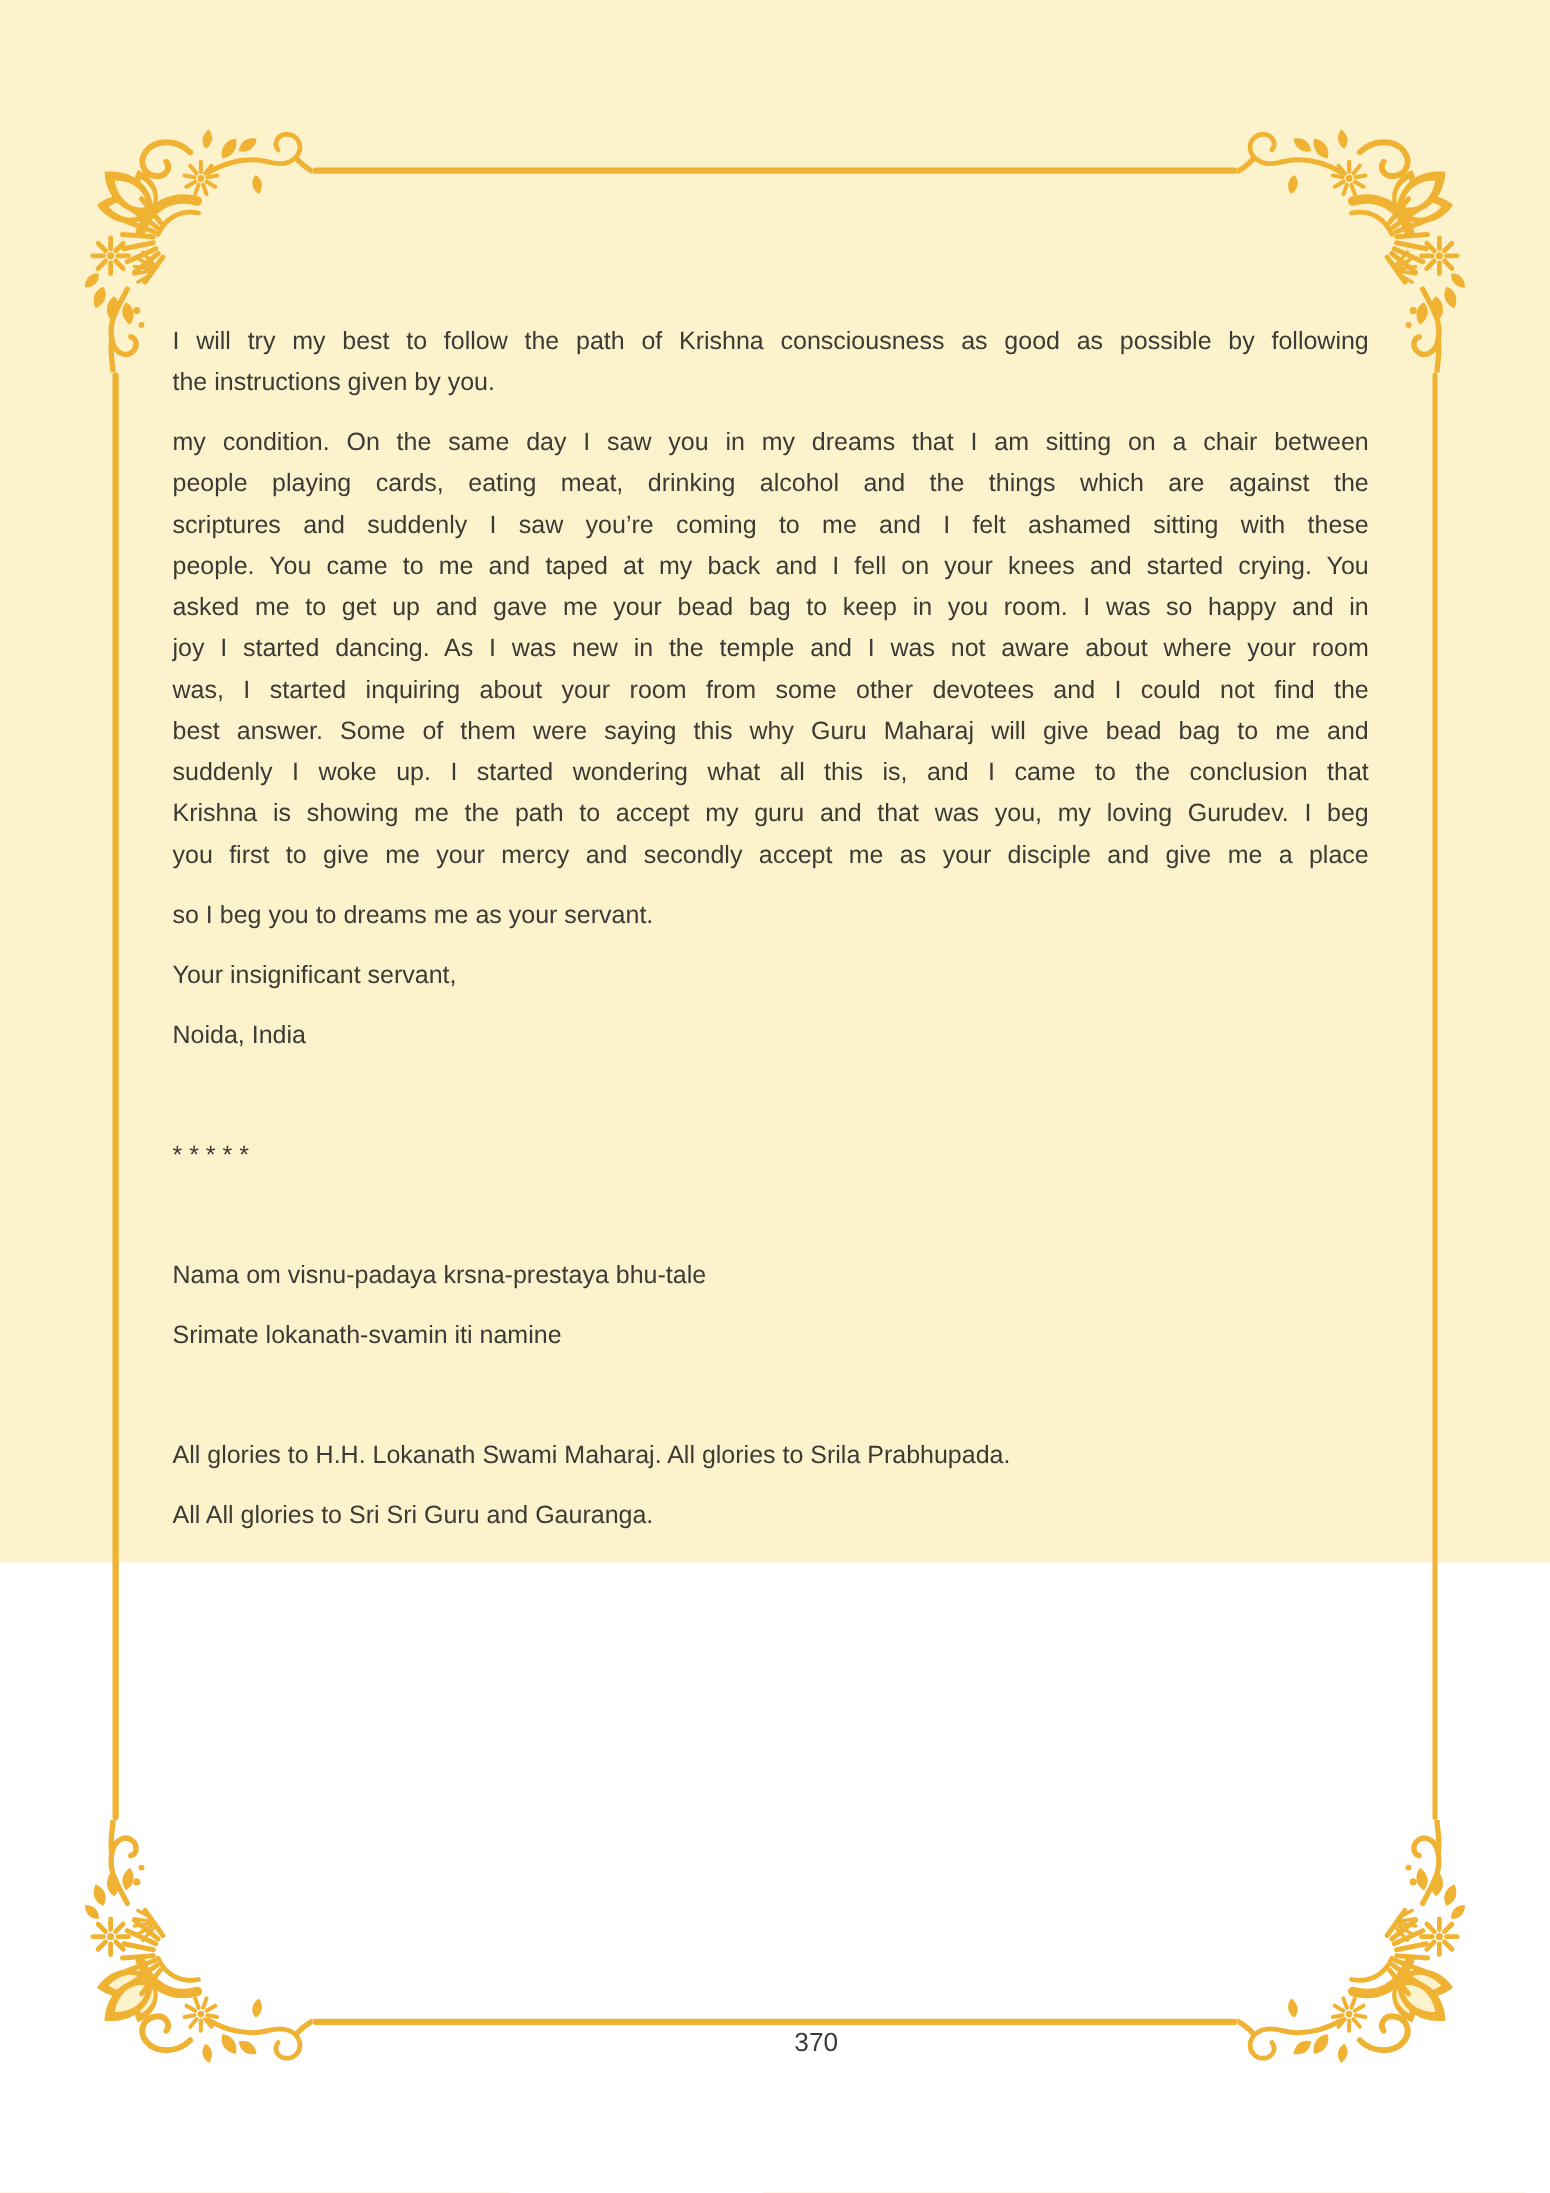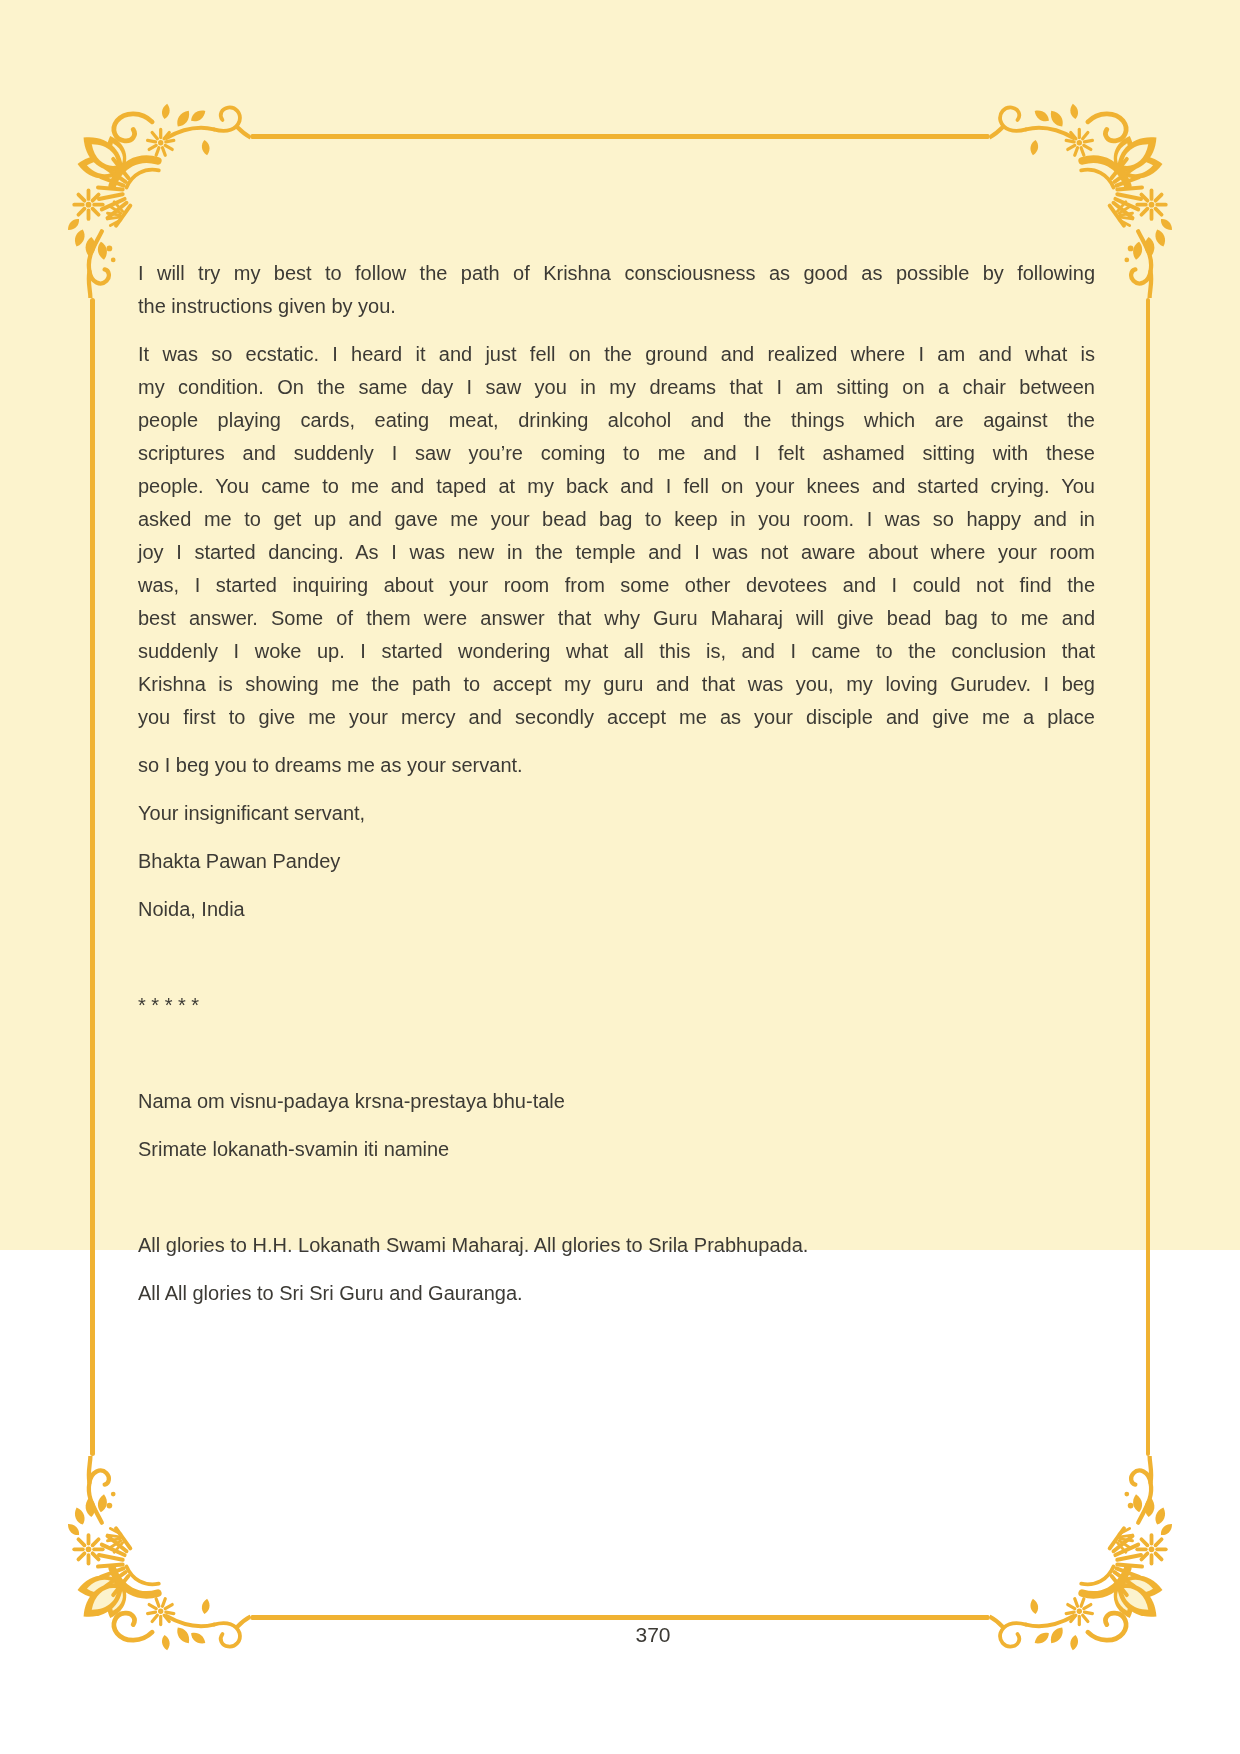--- a/index.html
+++ b/index.html
@@ -159,43 +159,39 @@
   <div class="rule bottom"></div>
   <div class="rule left"></div>
   <div class="rule right"></div>
 
   <div class="letter">
       <div class="para">
         <div class="line">I will try my best to follow the path of Krishna consciousness as good as possible by following</div>
         <div class="line last">the instructions given by you.</div>
       </div>
       <div class="para">
-        <div class="line">It was so ecstatic. I heard it and just fell on the ground and realized where I am and what is</div>
         <div class="line">my condition. On the same day I saw you in my dreams that I am sitting on a chair between</div>
         <div class="line">people playing cards, eating meat, drinking alcohol and the things which are against the</div>
         <div class="line">scriptures and suddenly I saw you’re coming to me and I felt ashamed sitting with these</div>
         <div class="line">people. You came to me and taped at my back and I fell on your knees and started crying. You</div>
         <div class="line">asked me to get up and gave me your bead bag to keep in you room. I was so happy and in</div>
         <div class="line">joy I started dancing. As I was new in the temple and I was not aware about where your room</div>
         <div class="line">was, I started inquiring about your room from some other devotees and I could not find the</div>
-        <div class="line">best answer. Some of them were answer that why Guru Maharaj will give bead bag to me and</div>
+        <div class="line">best answer. Some of them were saying this why Guru Maharaj will give bead bag to me and</div>
         <div class="line">suddenly I woke up. I started wondering what all this is, and I came to the conclusion that</div>
         <div class="line">Krishna is showing me the path to accept my guru and that was you, my loving Gurudev. I beg</div>
         <div class="line">you first to give me your mercy and secondly accept me as your disciple and give me a place</div>
       </div>
       <div class="para">
         <div class="line last">so I beg you to dreams me as your servant.</div>
       </div>
       <div class="para">
         <div class="line last">Your insignificant servant,</div>
       </div>
       <div class="para">
-        <div class="line last">Bhakta Pawan Pandey</div>
-      </div>
-      <div class="para">
         <div class="line last">Noida, India</div>
       </div>
       <div class="para">
         <div class="line last">&nbsp;</div>
       </div>
       <div class="para">
         <div class="line last">* * * * *</div>
       </div>
       <div class="para">
         <div class="line last">&nbsp;</div>

